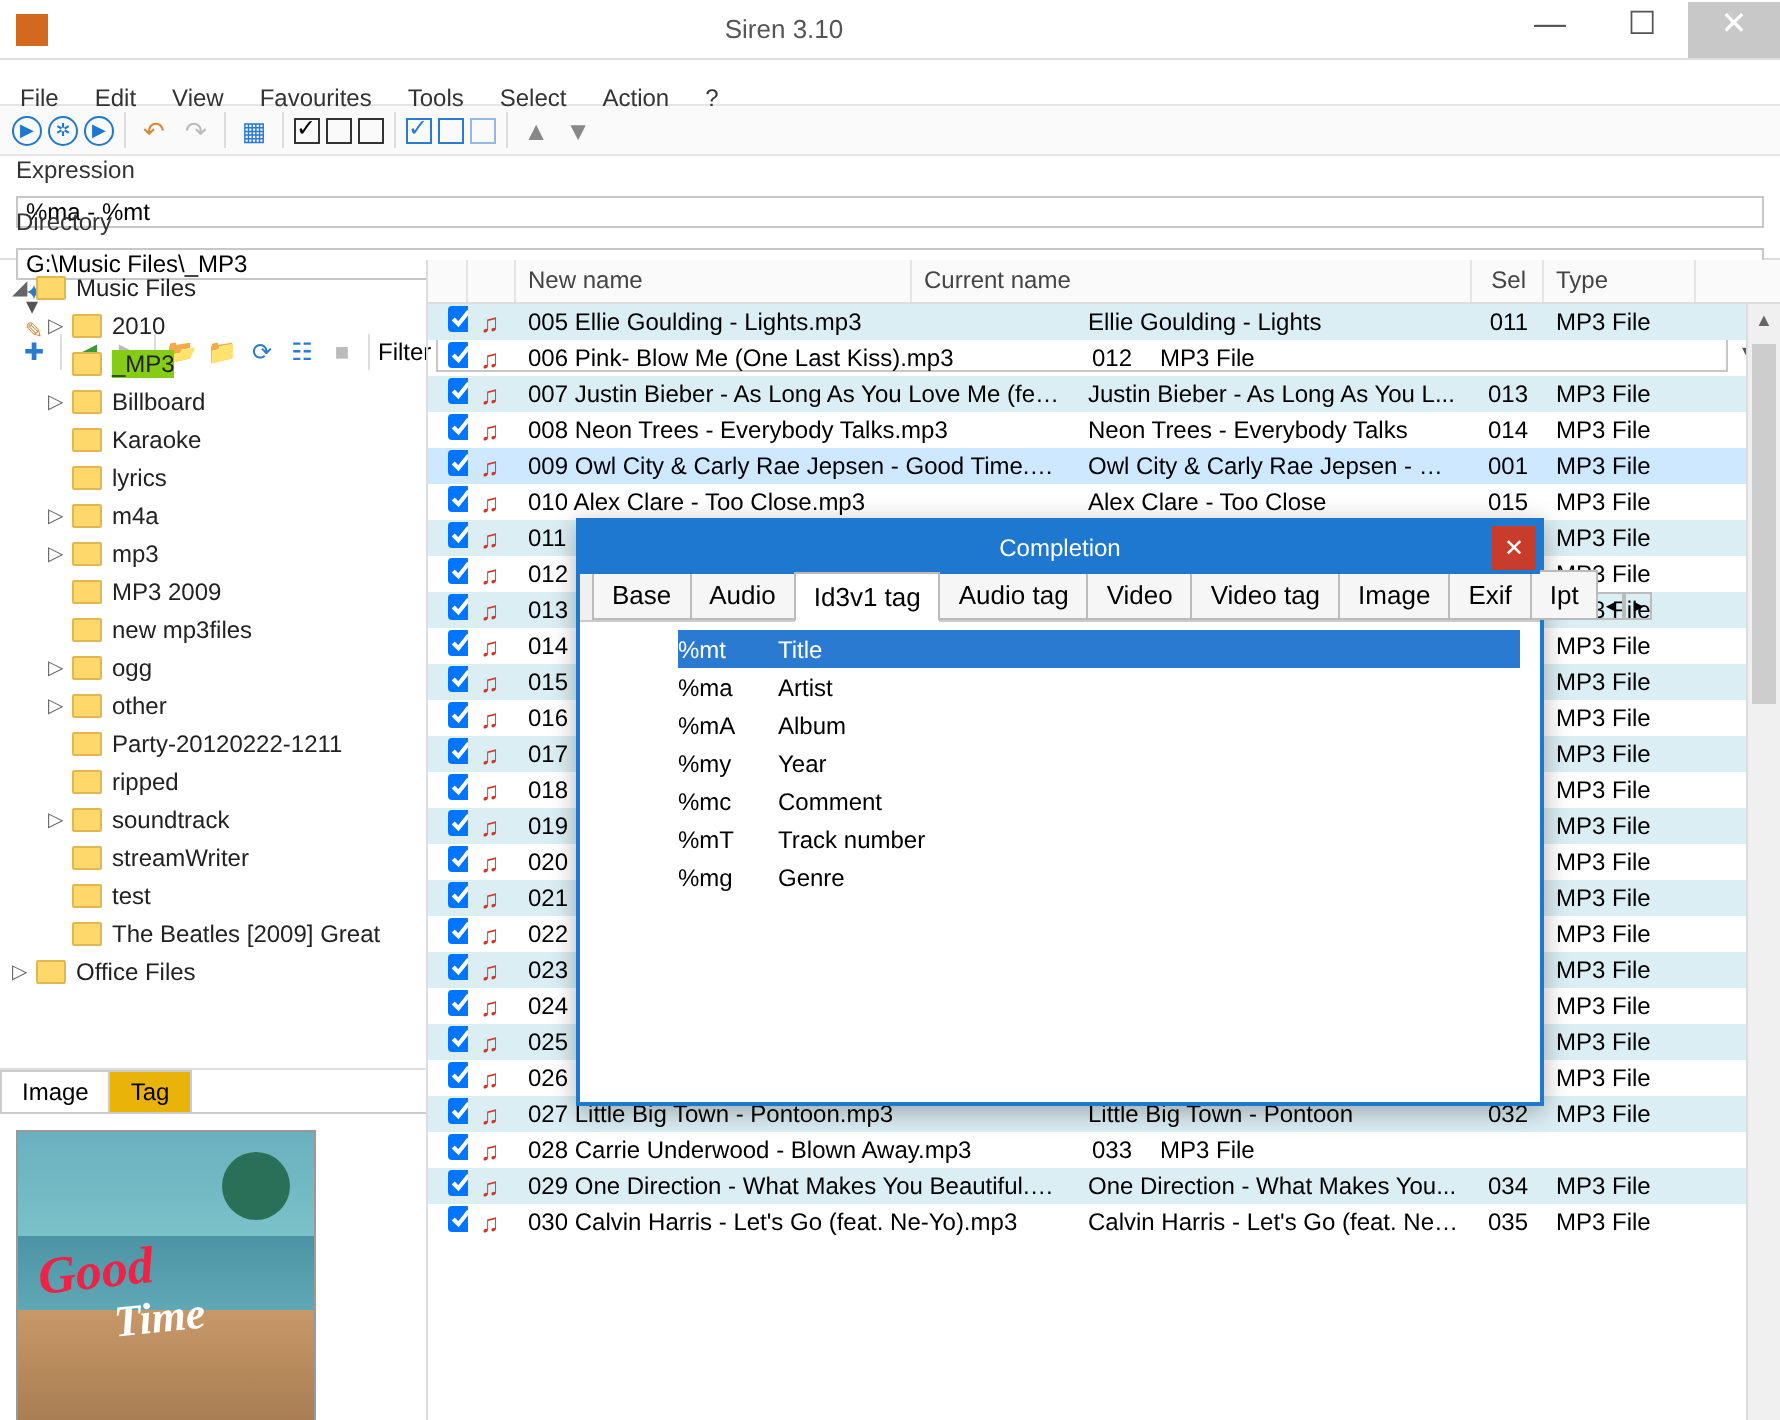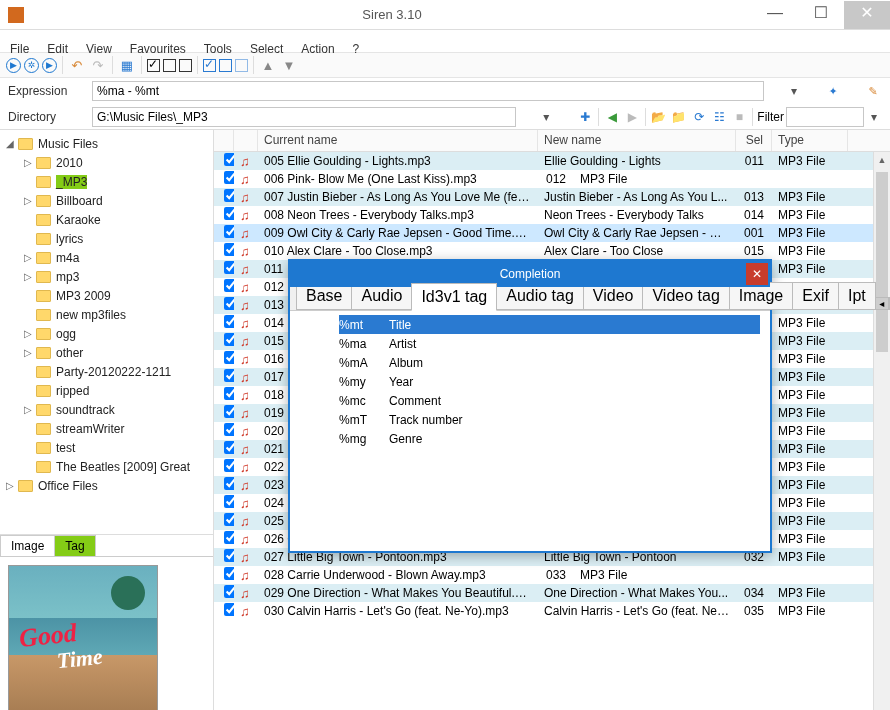--- a/index.html
+++ b/index.html
@@ -22,42 +22,42 @@
 .tb-icon { width: 18px; height: 18px; display: inline-flex; align-items: center; justify-content: center; font-size: 13px; }
 .tb-sep { width: 1px; height: 18px; background: #ddd; margin: 0 2px; }
 .circ-blue { color:#1e78d0; border:1px solid #1e78d0; border-radius:50%; width:15px; height:15px; line-height:13px; font-size:9px; }
 .chk { border: 1px solid #333; width: 13px; height: 13px; position: relative; }
 .chk.on::after { content:"✓"; position:absolute; top:-3px; left:0; font-size:12px; }
 .chk.blue { border-color:#2a7ad1; }
 .chk.blue.on::after { color:#2a7ad1; }
 .chk.grey { color:#888; }
 
 
-.row { height: 26px; display: flex; align-items: center; padding: 0 8px; gap: 22px; }
+.row { height: 26px; display: flex; padding: 0 8px; gap: 6px; flex-direction: column; }
 .row-label { width: 62px; color: #333; }
 .row input { flex: 1; height: 20px; border: 1px solid #c7c7c7; padding: 0 4px; font-size: 12px; }
 .row .small-btn { width: 18px; height: 18px; display:inline-flex; align-items:center; justify-content:center; font-size:11px; }
 .row .dd { width:16px; text-align:center; color:#555; }
 
 
 .main { display: flex; height: 592px; }
 
 
 .left { width: 214px; border-right: 1px solid #ddd; display:flex; flex-direction:column; }
 .tree { flex:1; overflow:auto; padding:4px 0; }
 .tree-item { display:flex; align-items:center; height:19px; padding-left:6px; gap:2px; white-space:nowrap; }
 .tree-item.lvl1 { padding-left:24px; }
 .tree-arrow { width:10px; color:#666; font-size:10px; }
 .folder-icon { width:15px; height:12px; background:#ffd86b; border:1px solid #e0b84f; border-radius:1px; margin-right:3px; }
 .tree-label { color:#222; }
 .tree-item.sel .tree-label { background:#84cc16; }
 
 .img-panel { border-top:1px solid #ddd; }
 .img-tabs { display:flex; height:22px; border-bottom:1px solid #ccc; }
-.img-tab { padding:3px 10px; border:1px solid #ccc; border-bottom:none; background:#84cc16; margin-right:-1px; }
+.img-tab { padding:3px 10px; border:1px solid #ccc; border-bottom:none; background:#eab308; margin-right:-1px; }
 .img-tab.active { background:#fff; }
 .img-body { padding:8px; height:165px; }
 .album-art { width:150px; height:150px; background:linear-gradient(180deg,#6ab0bf 0%,#7bc1c8 35%,#4c93a5 35%,#5fa8b5 60%,#c89868 60%,#a67c52 100%); position:relative; border:1px solid #999; }
 .album-art .badge { position:absolute; top:10px; right:12px; width:34px; height:34px; border-radius:50%; background:#2a7058; }
 .album-art .txt1 { position:absolute; top:55px; left:10px; color:#e24; font-family:cursive; font-size:26px; font-style:italic; transform:rotate(-6deg); font-weight:bold; }
 .album-art .txt2 { position:absolute; top:80px; left:48px; color:#fff; font-family:cursive; font-size:22px; font-style:italic; transform:rotate(-6deg); font-weight:bold; }
 
 
 .right { flex:1; display:flex; flex-direction:column; position:relative; }
 .list-hdr { height:22px; display:flex; border-bottom:1px solid #ddd; background:#fafafa; }
@@ -74,21 +74,21 @@
 .list-row.alt { background:#dbeef4; }
 .list-row.sel { background:#cde8ff; }
 .list-row input[type=checkbox]{ margin-left:4px; }
 .audio-icon { color:#d03a2a; font-size:13px; }
 
 
 .popup { position:absolute; left:74px; top:129px; width:484px; border:2px solid #1e78d0; background:#fff; box-shadow:0 3px 12px rgba(0,0,0,0.3); z-index:20; }
 .popup-title { height:26px; background:#1e78d0; color:#fff; text-align:center; line-height:26px; font-size:13px; position:relative; }
 .popup-close { position:absolute; right:2px; top:2px; width:22px; height:22px; background:#c83c2c; color:#fff; text-align:center; line-height:22px; }
 .popup-tabs { display:flex; height:24px; background:#f0f0f0; border-bottom:1px solid #ccc; align-items:flex-end; padding-left:6px; }
-.ptab { padding:4px 9px; border:1px solid #bbb; background:#f6f6f6; margin-right:-1px; font-size:16px; white-space:nowrap; }
+.ptab { padding:4px 9px; border:1px solid #bbb; background:#f6f6f6; margin-right:-1px; font-size:13px; white-space:nowrap; }
 .ptab.active { background:#fff; border-bottom:1px solid #fff; position:relative; top:1px; }
 .ptab-scroll { margin-left:auto; display:flex; }
 .ptab-scroll span { width:14px; text-align:center; border:1px solid #bbb; font-size:10px; }
 .popup-body { height:240px; padding:4px 10px; }
 .comp-row { display:flex; gap:14px; height:19px; align-items:center;margin-left:39px; }
 .comp-row.sel { background:#2a7ad1; color:#fff; }
 .comp-key { width:36px; }
 
 
 .vscroll { position:absolute; right:0; top:22px; bottom:0; width:17px; background:#f0f0f0; border-left:1px solid #ddd; }
@@ -286,22 +286,22 @@
           <div class="txt2">Time</div>
         </div>
       </div>
     </div>
   </div>
 
   <div class="right">
     <div class="list-hdr">
       <div class="col col-chk"></div>
       <div class="col col-ico"></div>
+      <div class="col col-new">New name</div>
       <div class="col col-name">Current name</div>
-      <div class="col col-new">New name</div>
       <div class="col col-sel">Sel</div>
       <div class="col col-type">Type</div>
     </div>
     <div class="list-body" id="listbody">
         <div class="list-row alt">
           <div class="col col-chk"><input type="checkbox" checked="" style=""></div>
           <div class="col col-ico"><span class="audio-icon">♫</span></div>
           <div class="col col-name">005 Ellie Goulding - Lights.mp3</div>
           <div class="col col-new">Ellie Goulding - Lights</div>
           <div class="col col-sel">011</div>

